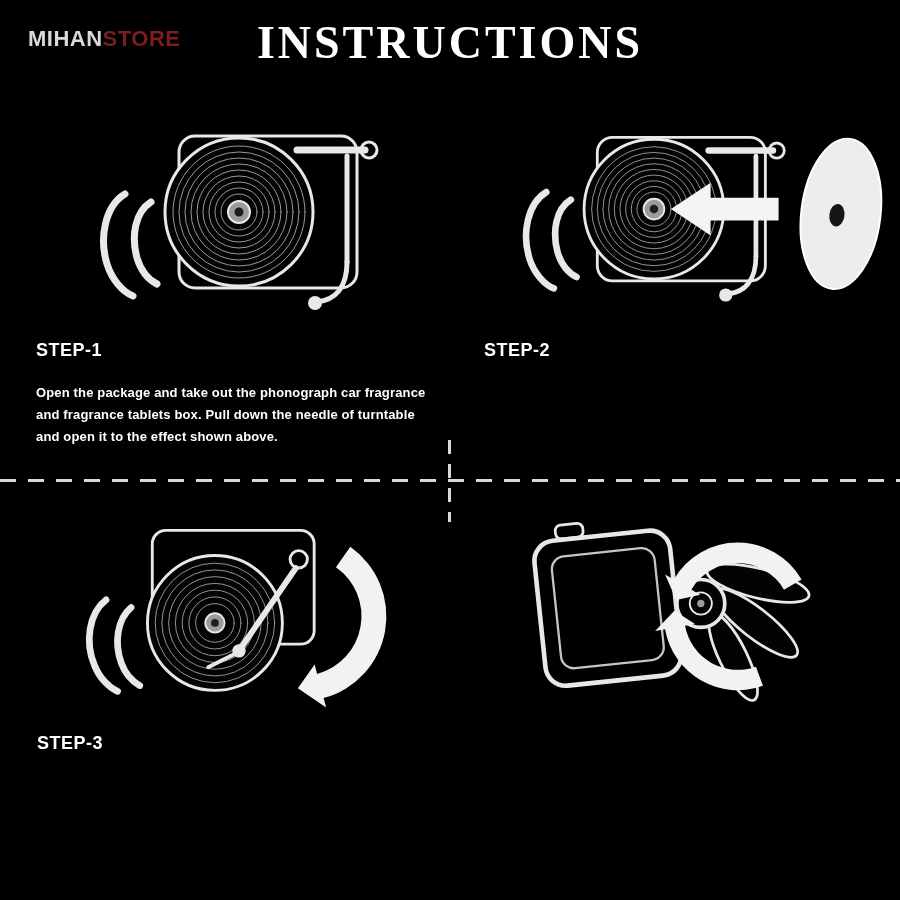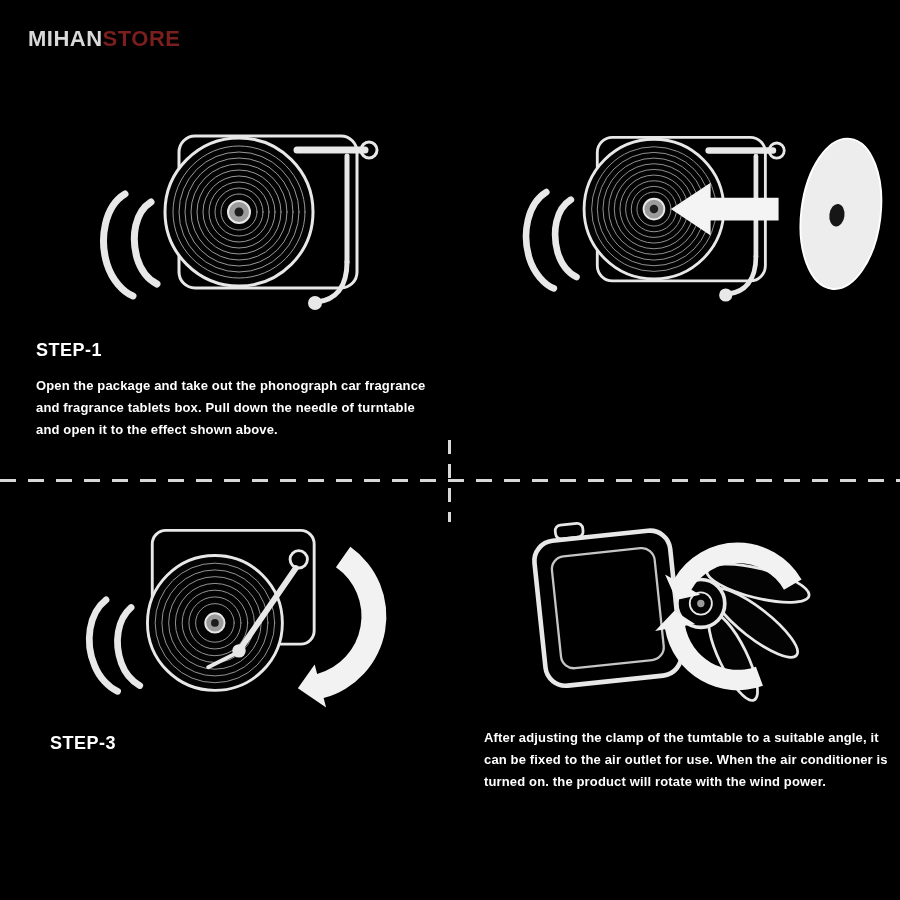--- a/index.html
+++ b/index.html
@@ -20,41 +20,42 @@
   }
   .quad { position:absolute; width:406px; }
   .q1 { left:36px;  top:72px; }
   .q2 { left:484px; top:72px; }
   .q3 { left:36px;  top:515px; }
   .q4 { left:484px; top:515px; }
   .illus { width:100%; }
   .q1 .illus, .q2 .illus { height:260px; }
   .q3 .illus, .q4 .illus { height:212px; }
   .illus svg { width:100%; height:100%; }
-  .step-label { font-size:18px; font-weight:700; letter-spacing:.5px; margin:8px 0 14px; color:#fff; }
-  .q3 .step-label, .q4 .step-label { margin:6px 14px 28px; }
+  .step-label { font-size:18px; font-weight:700; letter-spacing:.5px; margin:8px 0 21px; color:#fff; }
+  .q3 .step-label, .q4 .step-label { margin:6px 1px 28px; }
   .step-text { font-size:13px; font-weight:700; line-height:22px; letter-spacing:.15px; color:#fff; }
   .divider-h {
     position:absolute; left:0; top:479px; width:900px; height:3px;
     background:repeating-linear-gradient(90deg,#d8d8d8 0 16px,transparent 16px 28px);
   }
   .divider-v {
     position:absolute; left:448px; top:440px; width:3px; height:82px;
     background:repeating-linear-gradient(180deg,#d8d8d8 0 14px,transparent 14px 24px);
   }
 </style>
 </head>
 <body>
 
 <div class="page">
 
   <div class="logo">
     <span class="logo-a">MIHAN</span><span class="logo-b">STORE</span>
   </div>
 
+  <h1 class="title">INSTRUCTIONS</h1>
 
   <section class="quad q1">
     <div class="illus">
       <svg viewBox="0 0 360 260" preserveAspectRatio="xMidYMid meet">
         <g stroke="#e8e8e8" fill="none" stroke-linecap="round">
           <path d="M66,122 C46,134 40,166 48,192 C53,208 64,220 74,224" stroke-width="7"></path>
           <path d="M92,130 C76,140 72,164 78,186 C82,199 90,208 98,212" stroke-width="7"></path>
           <rect x="120" y="64" width="178" height="152" rx="16" stroke-width="3"></rect>
           <circle cx="180" cy="140" r="74" stroke-width="3" fill="#030303"></circle>
           <g stroke-width="1" opacity="0.65">
@@ -109,20 +110,21 @@
           <path d="M288,190 C288,216 276,228 258,230" stroke-width="5"></path>
           <circle cx="256" cy="231" r="7" fill="#e8e8e8" stroke="none"></circle>
         </g>
         <polygon points="198,140 240,112 240,128 312,128 312,152 240,152 240,168" fill="#f4f4f4" stroke="none"></polygon>
         <g transform="rotate(7 378 145)">
           <ellipse cx="378" cy="145" rx="42" ry="80" fill="#ededed" stroke="#ffffff" stroke-width="2"></ellipse>
           <ellipse cx="374" cy="147" rx="8" ry="12" fill="#161616" stroke="none"></ellipse>
         </g>
       </svg>
     </div>
+    <h2 class="step-label">STEP-2</h2>
   </section>
 
   <div class="divider-h"></div>
   <div class="divider-v"></div>
 
   <section class="quad q3">
     <div class="illus">
       <svg viewBox="0 0 380 220" preserveAspectRatio="xMidYMid meet">
         <g stroke="#e8e8e8" fill="none" stroke-linecap="round">
           <path d="M52,88 C34,102 30,132 40,156 C45,169 55,179 64,183" stroke-width="7"></path>
@@ -164,16 +166,15 @@
           <ellipse cx="274" cy="117" rx="57" ry="16" stroke-width="3" fill="#030303" transform="rotate(38 274 117)"></ellipse>
           <ellipse cx="250" cy="154" rx="52" ry="15" stroke-width="3" fill="#030303" transform="rotate(64 250 154)"></ellipse>
           <circle cx="215" cy="96" r="26" stroke-width="4" fill="#030303"></circle>
           <circle cx="215" cy="96" r="12" stroke-width="2"></circle>
           <circle cx="215" cy="96" r="4" fill="#9b9b9b" stroke="none"></circle>
         </g>
         <path d="M324.3,70 A80,80 0 0 0 185.7,70 L176.2,64.5 L188.4,92.1 L214.3,86.5 L204.8,81 A58,58 0 0 1 305.2,81 Z" fill="#f2f2f2"></path>
         <path d="M282.4,185.2 A80,80 0 0 1 176.2,123.9 L165.4,125.8 L186.3,104 L208.7,118.2 L197.9,120.1 A58,58 0 0 0 274.8,164.5 Z" fill="#f2f2f2"></path>
       </svg>
     </div>
-    <p class="step-text">After adjusting the clamp of the tumtable to a suitable angle, it can be fixed to the air outlet for use. When the air conditioner is turned on. the product will rotate with the wind power.</p>
   </section>
 
 </div>
 
 </body></html>

